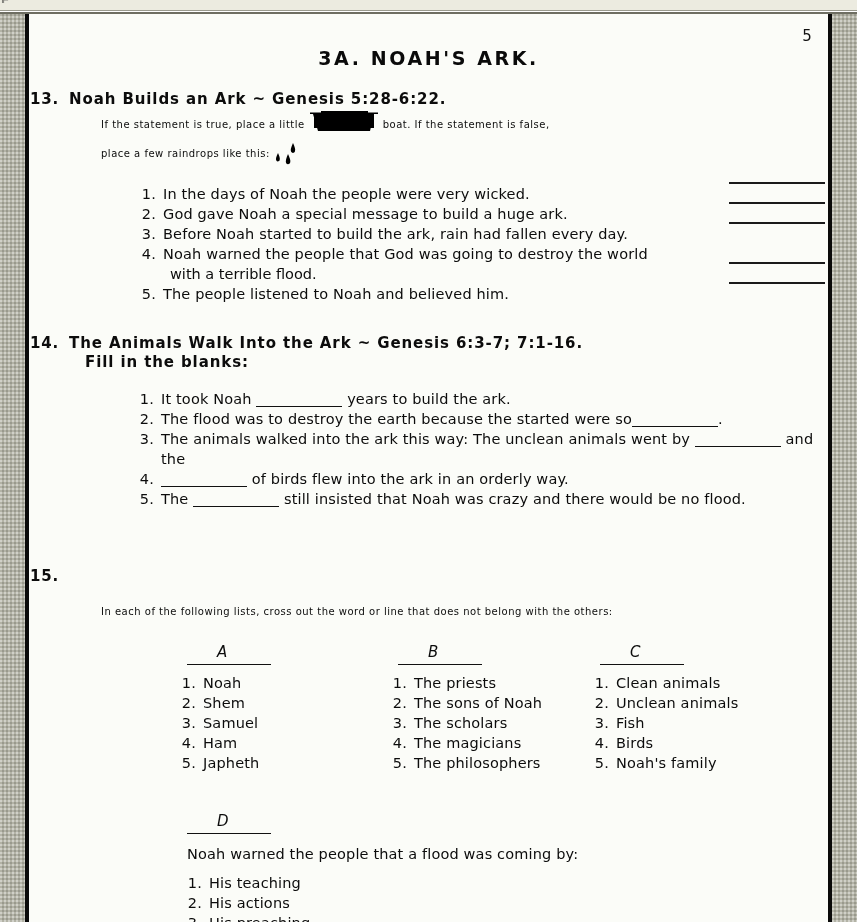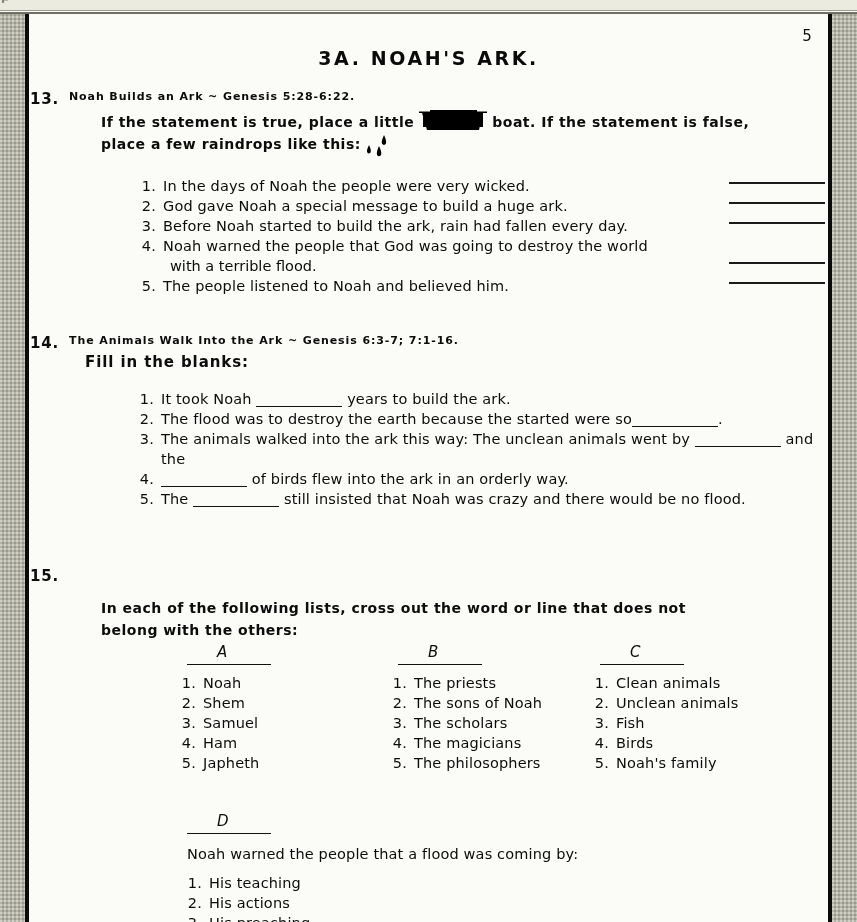--- a/index.html
+++ b/index.html
@@ -124,37 +124,37 @@
     width: 40px;
     text-align: right;
     padding-right: 10px;
     font-size: 15px;
     font-weight: bold;
     letter-spacing: 0.8px;
     flex: none;
     box-sizing: border-box;
   }
   .sec-title {
-    font-size: 11px;
+    font-size: 15px;
     font-weight: bold;
     letter-spacing: 0.9px;
   }
   .sec-subtitle {
     margin-left: 56px;
     font-size: 15px;
     font-weight: bold;
     letter-spacing: 0.9px;
   }
   .sec-instruction {
     margin-left: 72px;
-    font-size: 14px;
-    font-weight: bold;
+    font-size: 10px;
+    font-weight: normal;
     letter-spacing: 0.5px;
     max-width: 660px;
-    line-height: 22px;
+    line-height: 29px;
   }
 
   
   .qlist {
     margin: 0;
     padding: 0;
     list-style: none;
   }
   .qitem {
     display: flex;

